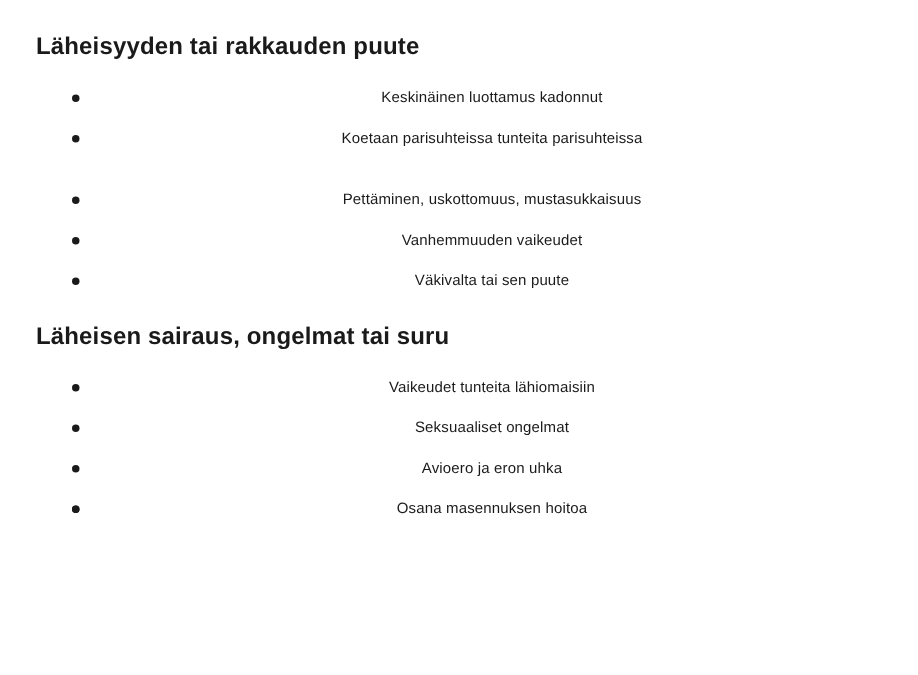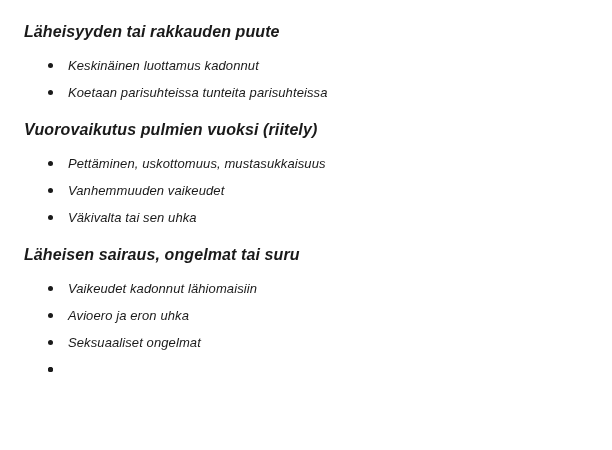--- a/index.html
+++ b/index.html
@@ -12,40 +12,40 @@
     background: #ffffff;
     font-family: "Liberation Sans", sans-serif;
     color: #1a1a1a;
     overflow: hidden;
   }
   .doc {
     box-sizing: border-box;
     width: 612px;
     height: 450px;
     padding: 22px 24px 0 24px;
-    font-style: italic;
   }
   .section-heading {
     font-size: 16px;
     line-height: 20px;
     font-weight: bold;
     margin: 0;
     letter-spacing: 0.1px;
   }
   ul.bullet-list {
     list-style: none;
     margin: 10px 0 14px 0;
     padding: 0 0 0 24px;
   }
   ul.bullet-list li {
     position: relative;
     padding-left: 20px;
-    font-size: 13px;
+    font-size: 10px;
     line-height: 27px;
     letter-spacing: 0.1px;
+    text-align: center;
   }
   .dot {
     position: absolute;
     left: 0;
     top: 11px;
     width: 5px;
     height: 5px;
     border-radius: 50%;
     background: #1a1a1a;
   }
@@ -60,51 +60,51 @@
     <li>
       <span class="dot"></span>
       <span>Keskinäinen luottamus kadonnut</span>
     </li>
     <li>
       <span class="dot"></span>
       <span>Koetaan parisuhteissa tunteita parisuhteissa</span>
     </li>
   </ul>
 
-  <h2 class="section-heading">Vuorovaikutus pulmien vuoksi (riitely)</h2>
   <ul class="bullet-list">
     <li>
       <span class="dot"></span>
       <span>Pettäminen, uskottomuus, mustasukkaisuus</span>
     </li>
     <li>
       <span class="dot"></span>
       <span>Vanhemmuuden vaikeudet</span>
     </li>
     <li>
       <span class="dot"></span>
-      <span>Väkivalta tai sen uhka</span>
+      <span>Väkivalta tai sen puute</span>
     </li>
   </ul>
 
   <h2 class="section-heading">Läheisen sairaus, ongelmat tai suru</h2>
   <ul class="bullet-list">
     <li>
       <span class="dot"></span>
-      <span>Vaikeudet kadonnut lähiomaisiin</span>
+      <span>Vaikeudet tunteita lähiomaisiin</span>
+    </li>
+    <li>
+      <span class="dot"></span>
+      <span>Seksuaaliset ongelmat</span>
     </li>
     <li>
       <span class="dot"></span>
       <span>Avioero ja eron uhka</span>
     </li>
     <li>
       <span class="dot"></span>
-      <span>Seksuaaliset ongelmat</span>
     </li>
     <li>
       <span class="dot"></span>
-    </li>
-    <li>
-      <span class="dot"></span>
+      <span>Osana masennuksen hoitoa</span>
     </li>
   </ul>
 
 </div>
 
 </body></html>

